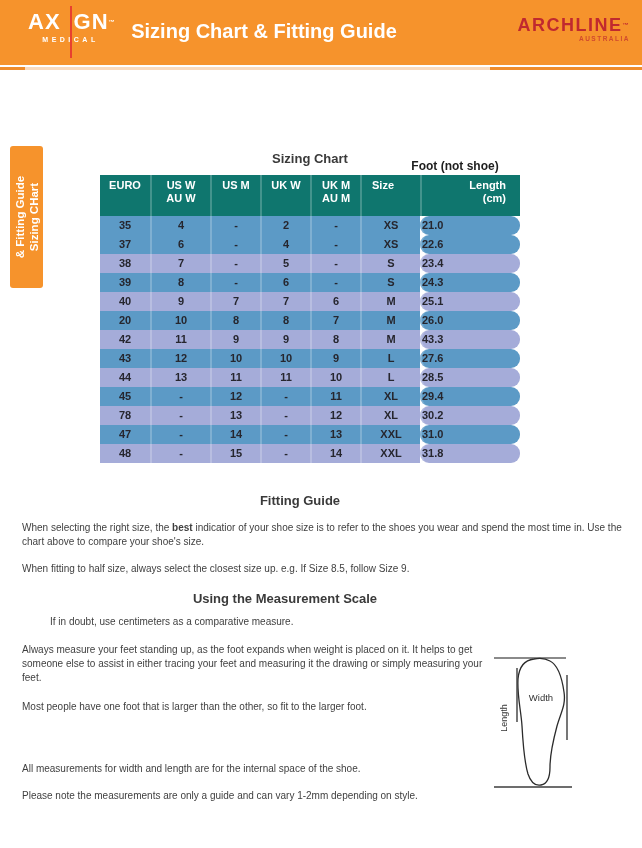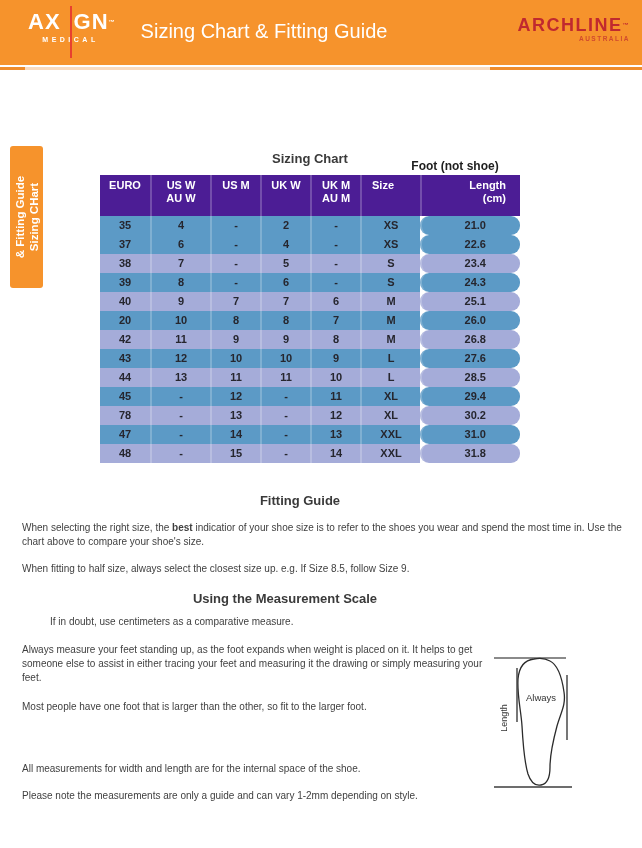--- a/index.html
+++ b/index.html
@@ -9,21 +9,21 @@
   }
   
   .header { position:absolute; left:0; top:0; width:642px; height:65px; background:#F6932C; }
   .axign { position:absolute; left:28px; top:9px; width:82px; text-align:center; color:#fff; }
   .axign-name { font-size:22px; font-weight:bold; letter-spacing:1px; line-height:26px; white-space:nowrap; }
   .axign-gap { display:inline-block; width:13px; }
   .axign-tm { font-size:6px; vertical-align:top; }
   .axign-sub { font-size:7px; font-weight:bold; letter-spacing:3.5px; margin-top:1px; padding-left:3px; }
   .axign-line { position:absolute; left:70px; top:6px; width:2px; height:52px; background:#E8402F; }
   .page-title { position:absolute; left:118px; top:20px; width:292px; text-align:center;
-    font-size:20px; font-weight:normal; color:#ffffff; }
+    font-size:20px; font-weight:bold; color:#ffffff; }
   .archline { position:absolute; right:12px; top:16px; text-align:right; }
   .archline-name { font-size:18px; font-weight:bold; color:#C0292F; letter-spacing:1.5px; line-height:18px; white-space:nowrap; }
   .archline-tm { font-size:6px; vertical-align:top; color:#C0292F; }
   .archline-sub { font-size:6.5px; font-weight:bold; color:#D04A2E; letter-spacing:1.5px; margin-top:1px; }
   .hdr-line { position:absolute; top:67px; height:3px; }
   .hl-left  { left:0;   width:25px;  background:#EF8C2B; }
   .hl-mid   { left:25px; width:465px; background:#F9DABE; }
   .hl-right { left:490px; width:152px; background:#EF8C2B; }
 
   
@@ -33,28 +33,28 @@
     transform:translate(-50%,-50%) rotate(-90deg); color:#fff; font-weight:bold;
     font-size:11.5px; line-height:14px; text-align:center; white-space:nowrap; }
 
   
   .chart-title { position:absolute; left:100px; top:151px; width:420px; text-align:center;
     font-size:13px; font-weight:bold; color:#3A3A3A; }
   .foot-label { position:absolute; left:395px; top:159px; width:120px; text-align:center;
     font-size:12px; font-weight:bold; color:#1E1E1E; }
   .size-table { position:absolute; left:100px; top:175px; width:420px;
     border-collapse:separate; border-spacing:0; table-layout:fixed; }
-  .size-table thead tr { background:#4c1d95; color:#fff; }
+  .size-table thead tr { background:#0f766e; color:#fff; }
   .size-table th { height:37px; font-size:11px; font-weight:bold; vertical-align:top;
     padding:4px 0 0 0; line-height:13px; text-align:center; }
   .size-table th.th-size { text-align:left; padding-left:10px; }
   .size-table th.th-length { text-align:right; padding-right:14px; }
   .size-table td { height:19px; padding:0; font-size:11px; font-weight:bold; color:#26262E;
     text-align:center; line-height:19px; }
-  .size-table td.col6 { text-align:right; padding-right:34px;border-radius:9px; }
+  .size-table td.col6 { text-align:left; padding-right:22px;border-radius:9px; }
   .size-table td:not(:first-child), .size-table th:not(:first-child) {
     border-left:2px solid rgba(255,255,255,0.22); }
   tr.row-teal { background:#5C9AC6; }
   tr.row-lav  { background:#A5ACD9; }
 
   
   .h2 { position:absolute; text-align:center; font-size:13px; font-weight:bold; color:#3A3A3A; }
   .para { position:absolute; font-size:10px; line-height:14px; color:#3F3F3F; }
   #fg-title { left:80px; top:493px; width:440px; }
   #fg-p1 { left:22px; top:521px; width:604px; }
@@ -201,21 +201,21 @@
         <td class="col5">M</td>
         <td class="col6">26.0</td>
       </tr>
       <tr class="row-lav">
         <td class="col0">42</td>
         <td class="col1">11</td>
         <td class="col2">9</td>
         <td class="col3">9</td>
         <td class="col4">8</td>
         <td class="col5">M</td>
-        <td class="col6">26.8</td>
+        <td class="col6">43.3</td>
       </tr>
       <tr class="row-teal">
         <td class="col0">43</td>
         <td class="col1">12</td>
         <td class="col2">10</td>
         <td class="col3">10</td>
         <td class="col4">9</td>
         <td class="col5">L</td>
         <td class="col6">27.6</td>
       </tr>
@@ -281,15 +281,15 @@
 <div class="foot-diagram">
   <svg width="95" height="150" viewBox="0 0 95 150">
     <line x1="6" y1="10" x2="78" y2="10" stroke="#8a8a8a" stroke-width="2.2"></line>
     <path d="M 46,11 C 37,12 31,19 30,31 C 29,48 33,62 34,78 C 35,96 36,113 40,126
              C 43,135 48,138 53,137 C 59,136 62,129 62,119 C 62,105 65,93 69,78
              C 73,64 78,57 76,44 C 74,30 70,17 62,13 C 57,10 51,10 46,11 Z" fill="none" stroke="#2b2b2b" stroke-width="1.3"></path>
     <line x1="29" y1="20" x2="29" y2="74" stroke="#3d3d3d" stroke-width="1.4"></line>
     <line x1="79" y1="27" x2="79" y2="92" stroke="#3d3d3d" stroke-width="1.4"></line>
     <line x1="6" y1="139" x2="84" y2="139" stroke="#3d3d3d" stroke-width="1.4"></line>
   </svg>
-  <span class="width-label">Always</span>
+  <span class="width-label">Width</span>
   <span class="length-label">Length</span>
 </div>
 
 </body></html>

